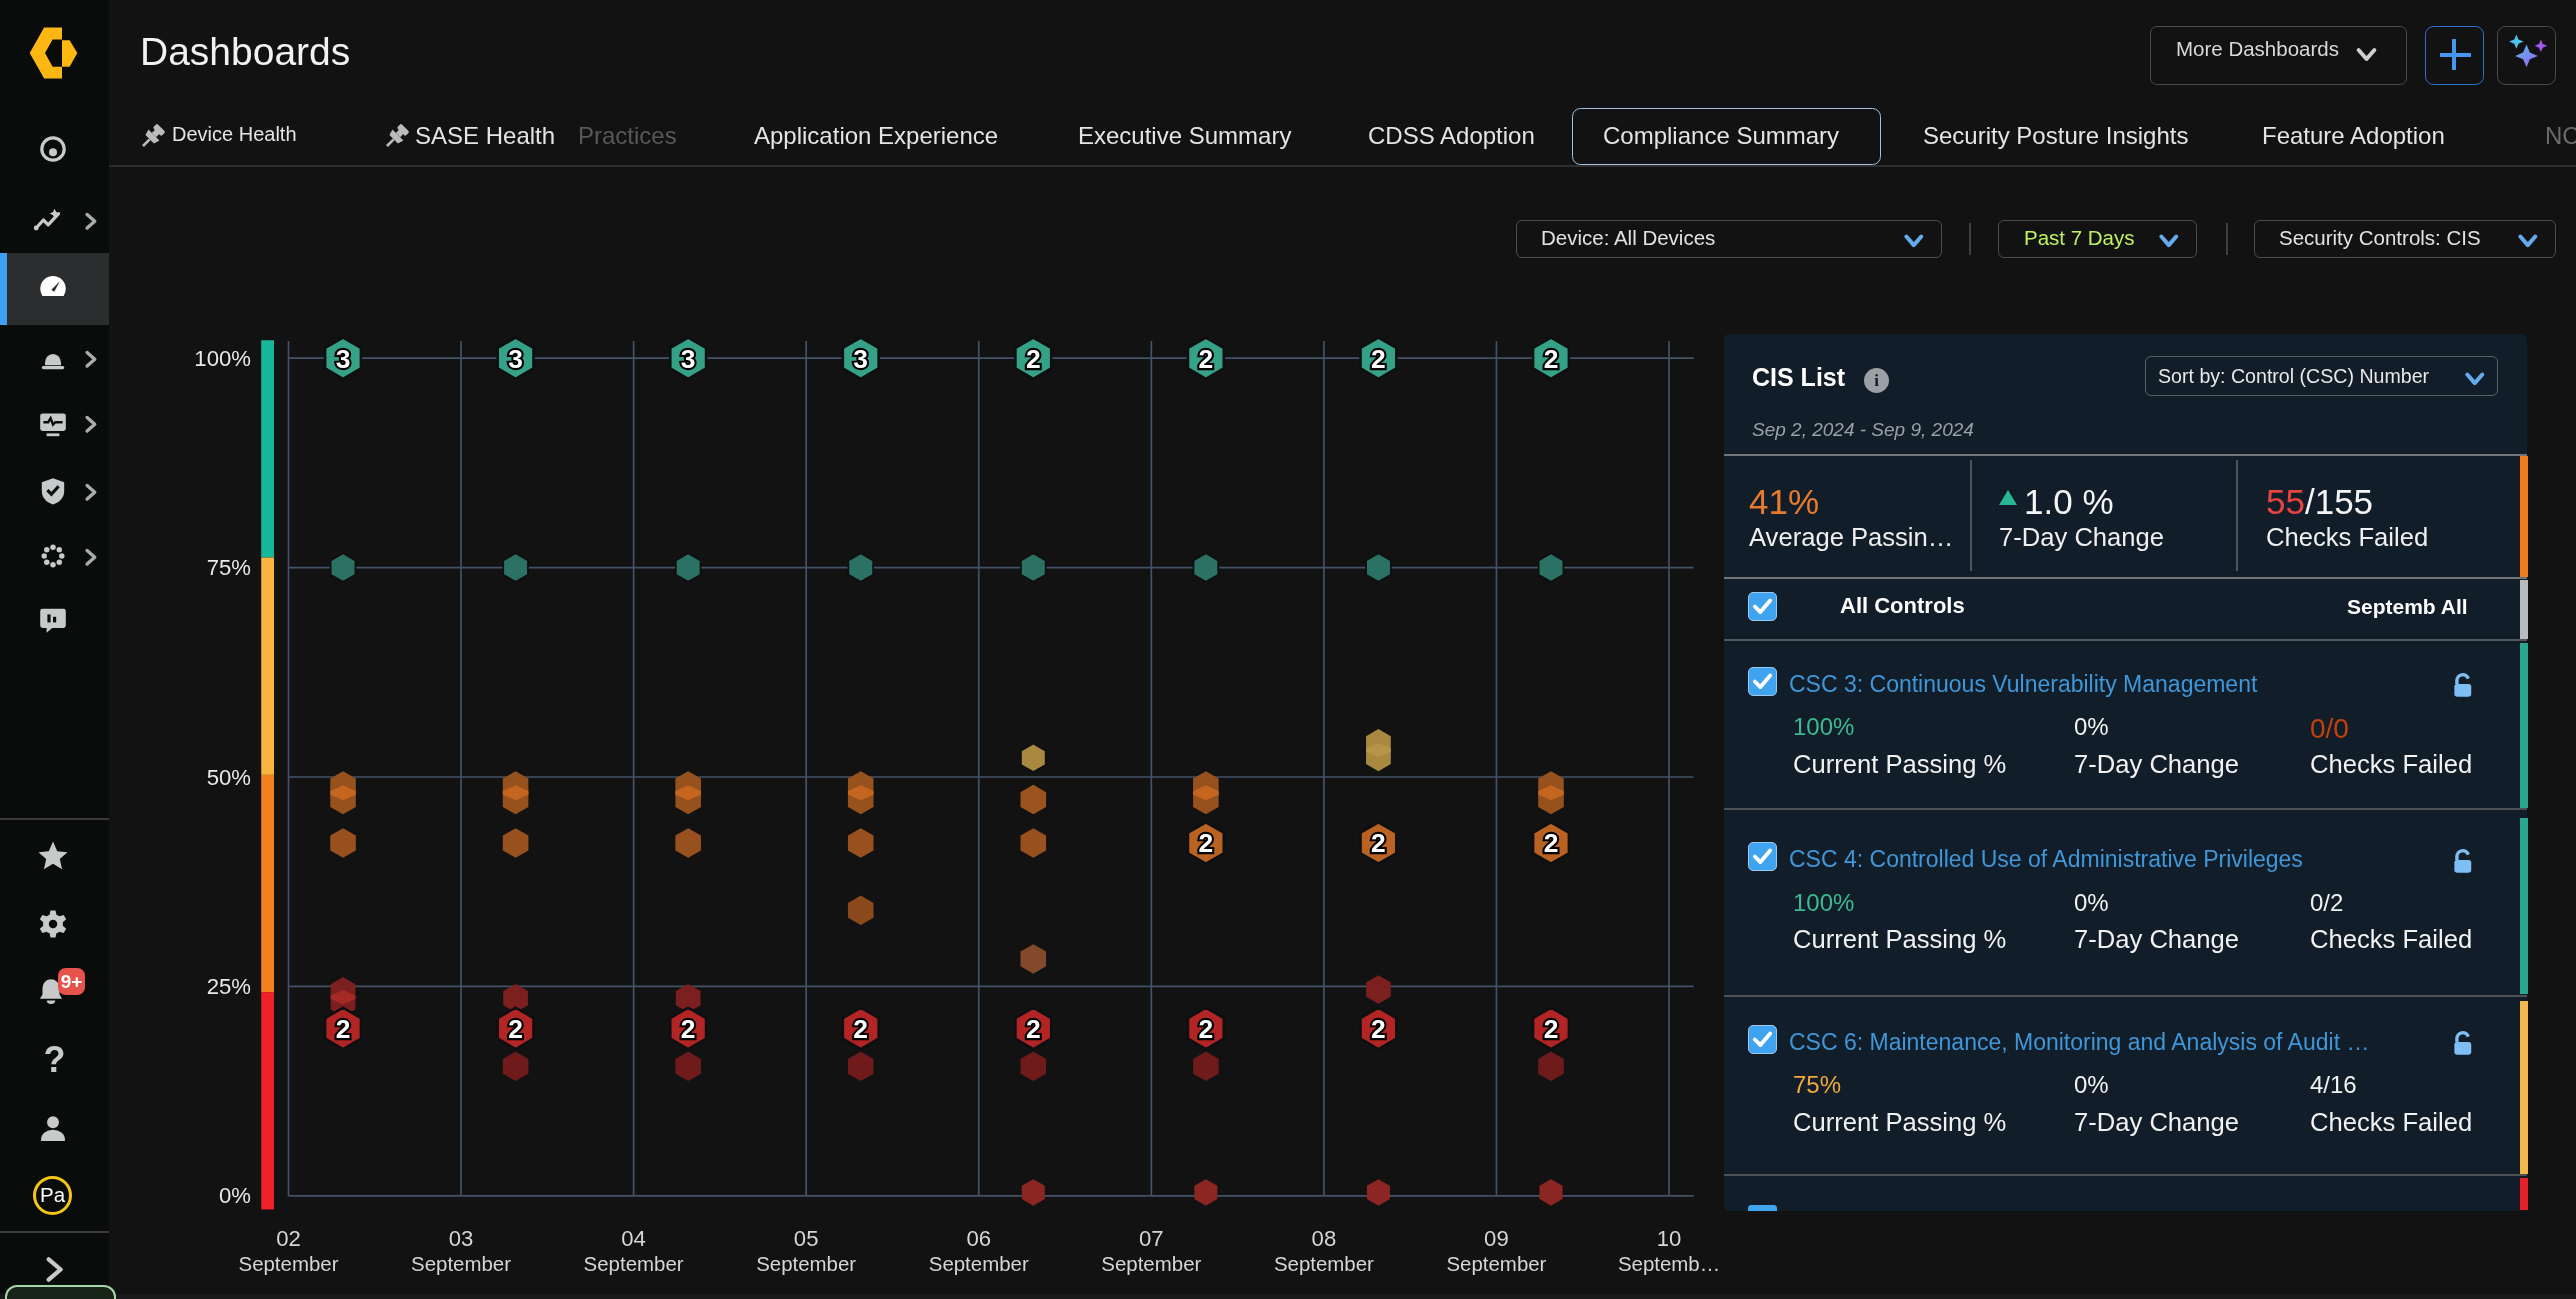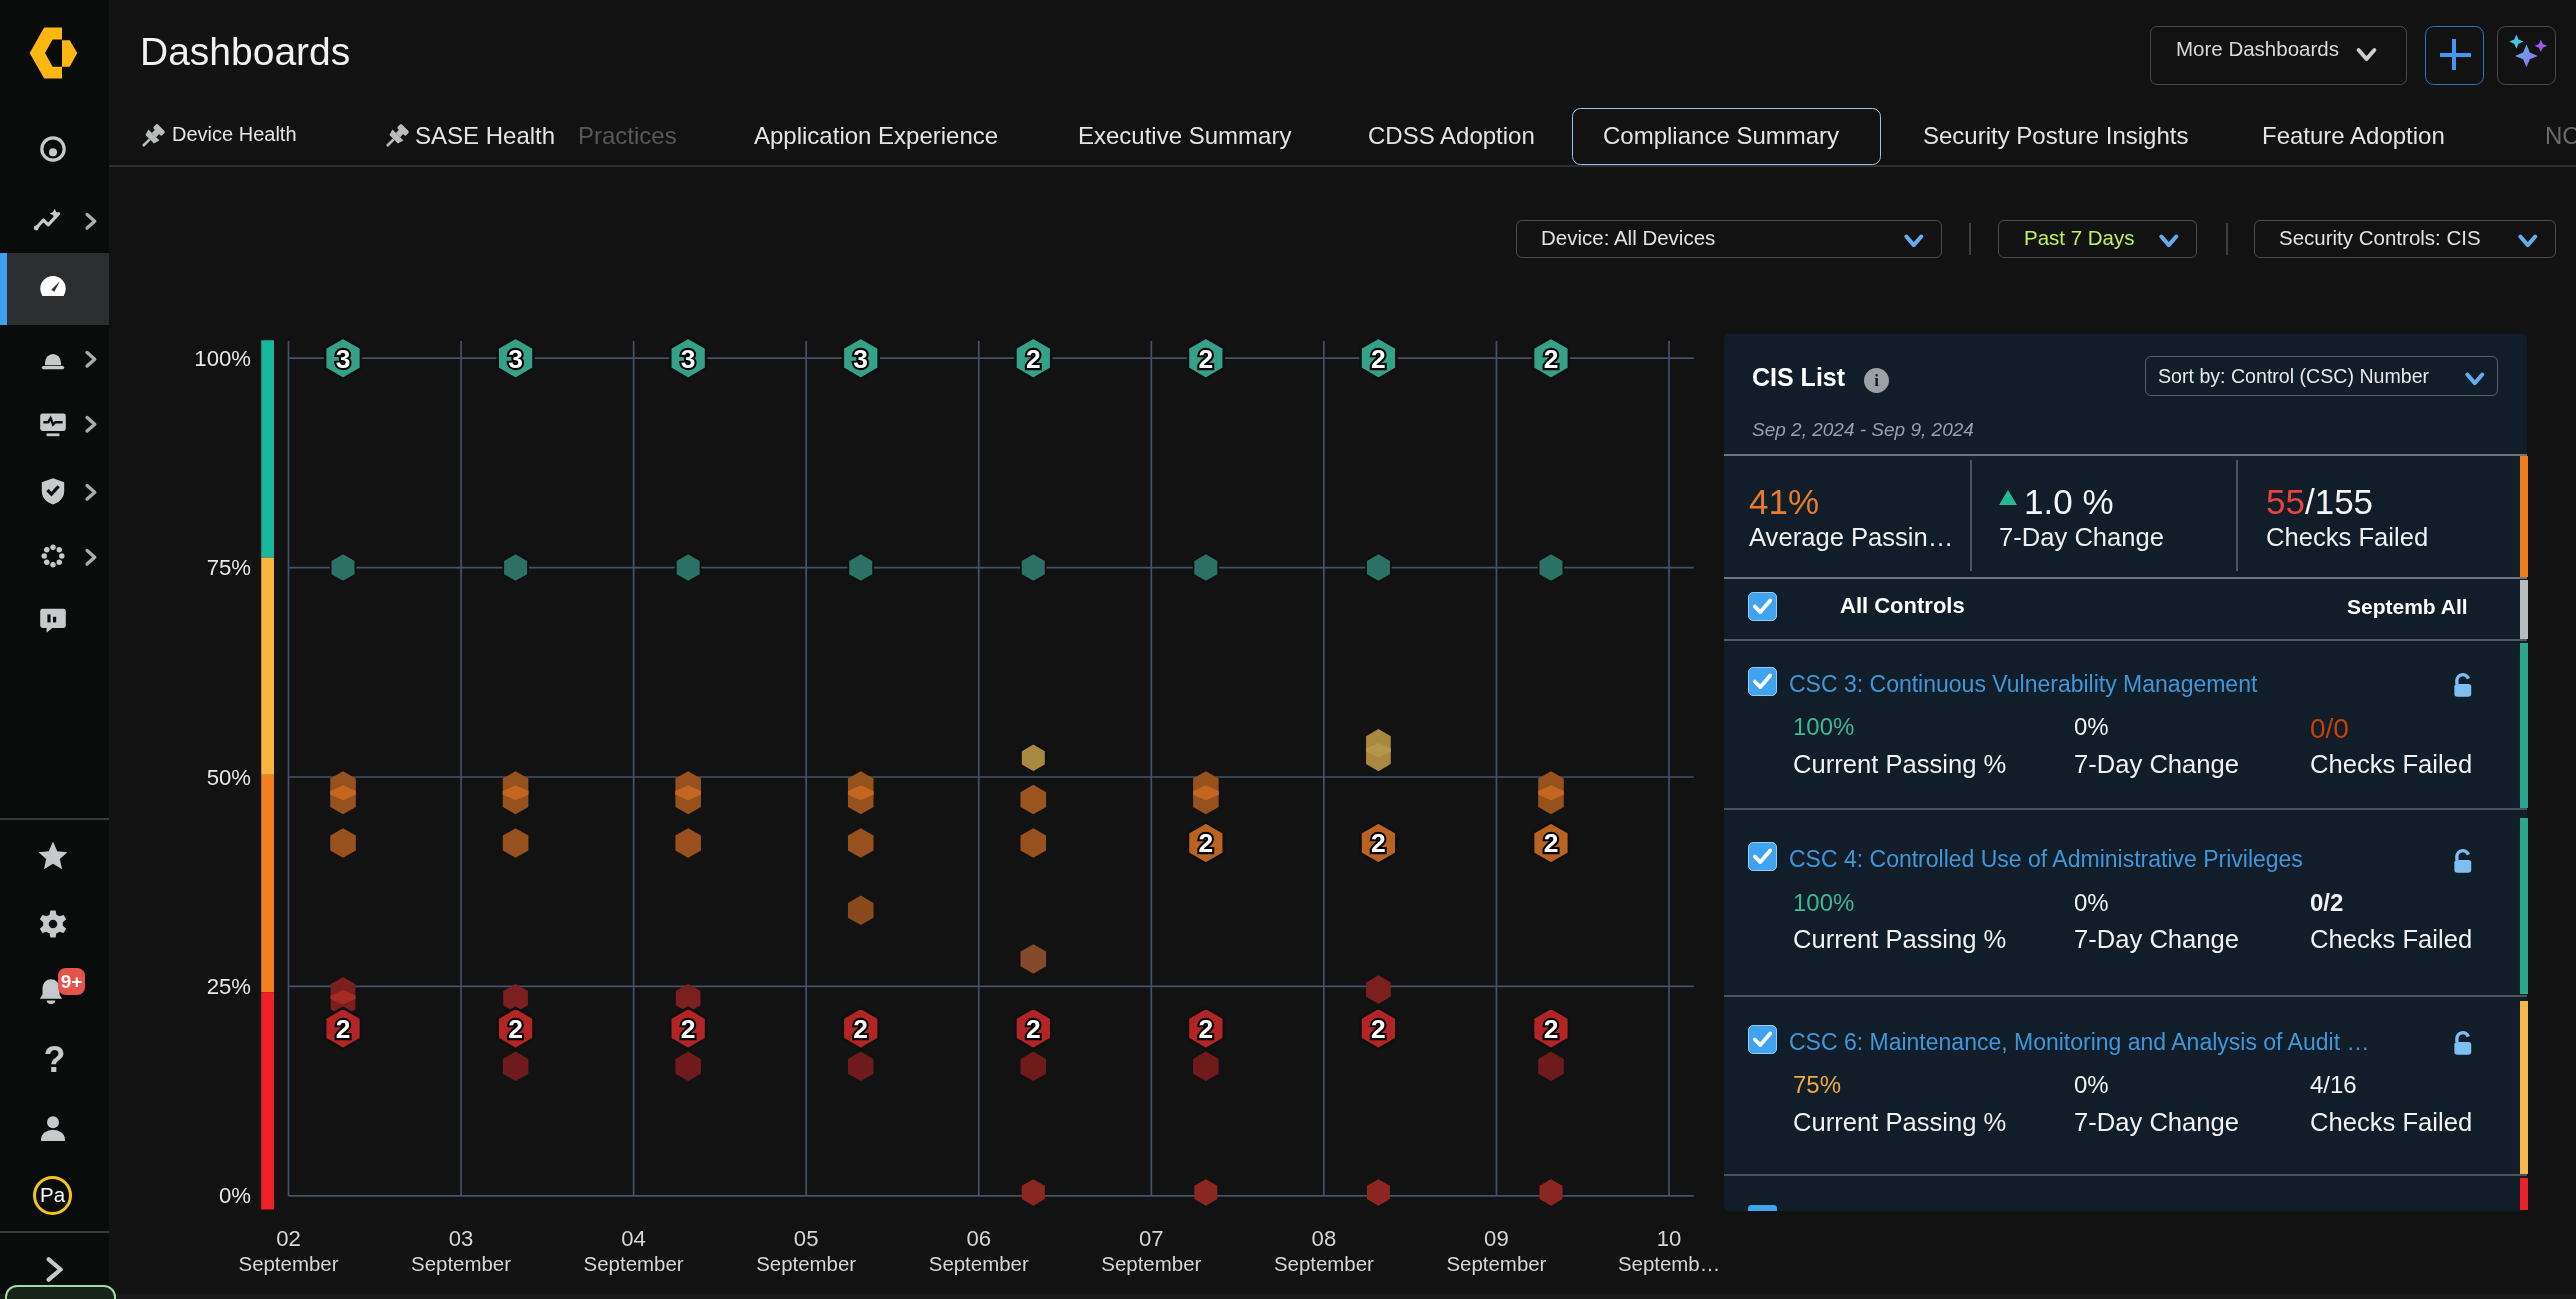--- a/index.html
+++ b/index.html
@@ -339,21 +339,21 @@
 <svg class="abs" style="left:1748px;top:842px" width="29" height="29" viewBox="0 0 34 34">
     <path d="M8,17 L14.5,23.5 L26,10" fill="none" stroke="#fff" stroke-width="4.5" stroke-linecap="round" stroke-linejoin="round"></path>
   </svg>
 <div class="abs" style="left:1789px;top:848px;font-size:23px;color:#3f97d9;font-weight:normal;">CSC 4: Controlled Use of Administrative Privileges</div>
 <svg class="abs" style="left:2450px;top:849px" width="25.6" height="27" viewBox="0 0 30 32">
 <path d="M8,13 v-4 a7,7 0 0 1 13.6,-2.3" fill="none" stroke="#7fbef2" stroke-width="4"></path>
 <rect x="5" y="13" width="20" height="15" rx="3" fill="#7fbef2"></rect>
   </svg>
 <div class="abs" style="left:1793px;top:891px;font-size:24px;color:#3bb990;font-weight:normal;">100%</div>
 <div class="abs" style="left:2074px;top:891px;font-size:24px;color:#f2f2f2;font-weight:normal;">0%</div>
-<div class="abs" style="left:2310px;top:891px;font-size:24px;color:#f2f2f2;font-weight:bold;text-align:right;">0/2</div>
+<div class="abs" style="left:2310px;top:891px;font-size:24px;color:#f2f2f2;font-weight:normal;text-align:right;">0/2</div>
 <div class="abs" style="left:1793px;top:927px;font-size:25.6px;color:#f2f2f2;font-weight:normal;">Current Passing %</div>
 <div class="abs" style="left:2074px;top:927px;font-size:25.6px;color:#f2f2f2;font-weight:normal;">7-Day Change</div>
 <div class="abs" style="left:2310px;top:927px;font-size:25.6px;color:#f2f2f2;font-weight:normal;">Checks Failed</div>
 <div class="abs" style="left:1748px;top:1025px;width:29px;height:29px;background:#3fa3f0;border:1.7px solid #9ec9ee;border-radius:5.1px"></div>
 <svg class="abs" style="left:1748px;top:1025px" width="29" height="29" viewBox="0 0 34 34">
     <path d="M8,17 L14.5,23.5 L26,10" fill="none" stroke="#fff" stroke-width="4.5" stroke-linecap="round" stroke-linejoin="round"></path>
   </svg>
 <div class="abs" style="left:1789px;top:1031px;font-size:23px;color:#3f97d9;font-weight:normal;">CSC 6: Maintenance, Monitoring and Analysis of Audit …</div>
 <svg class="abs" style="left:2450px;top:1031px" width="25.6" height="27" viewBox="0 0 30 32">
 <path d="M8,13 v-4 a7,7 0 0 1 13.6,-2.3" fill="none" stroke="#7fbef2" stroke-width="4"></path>

